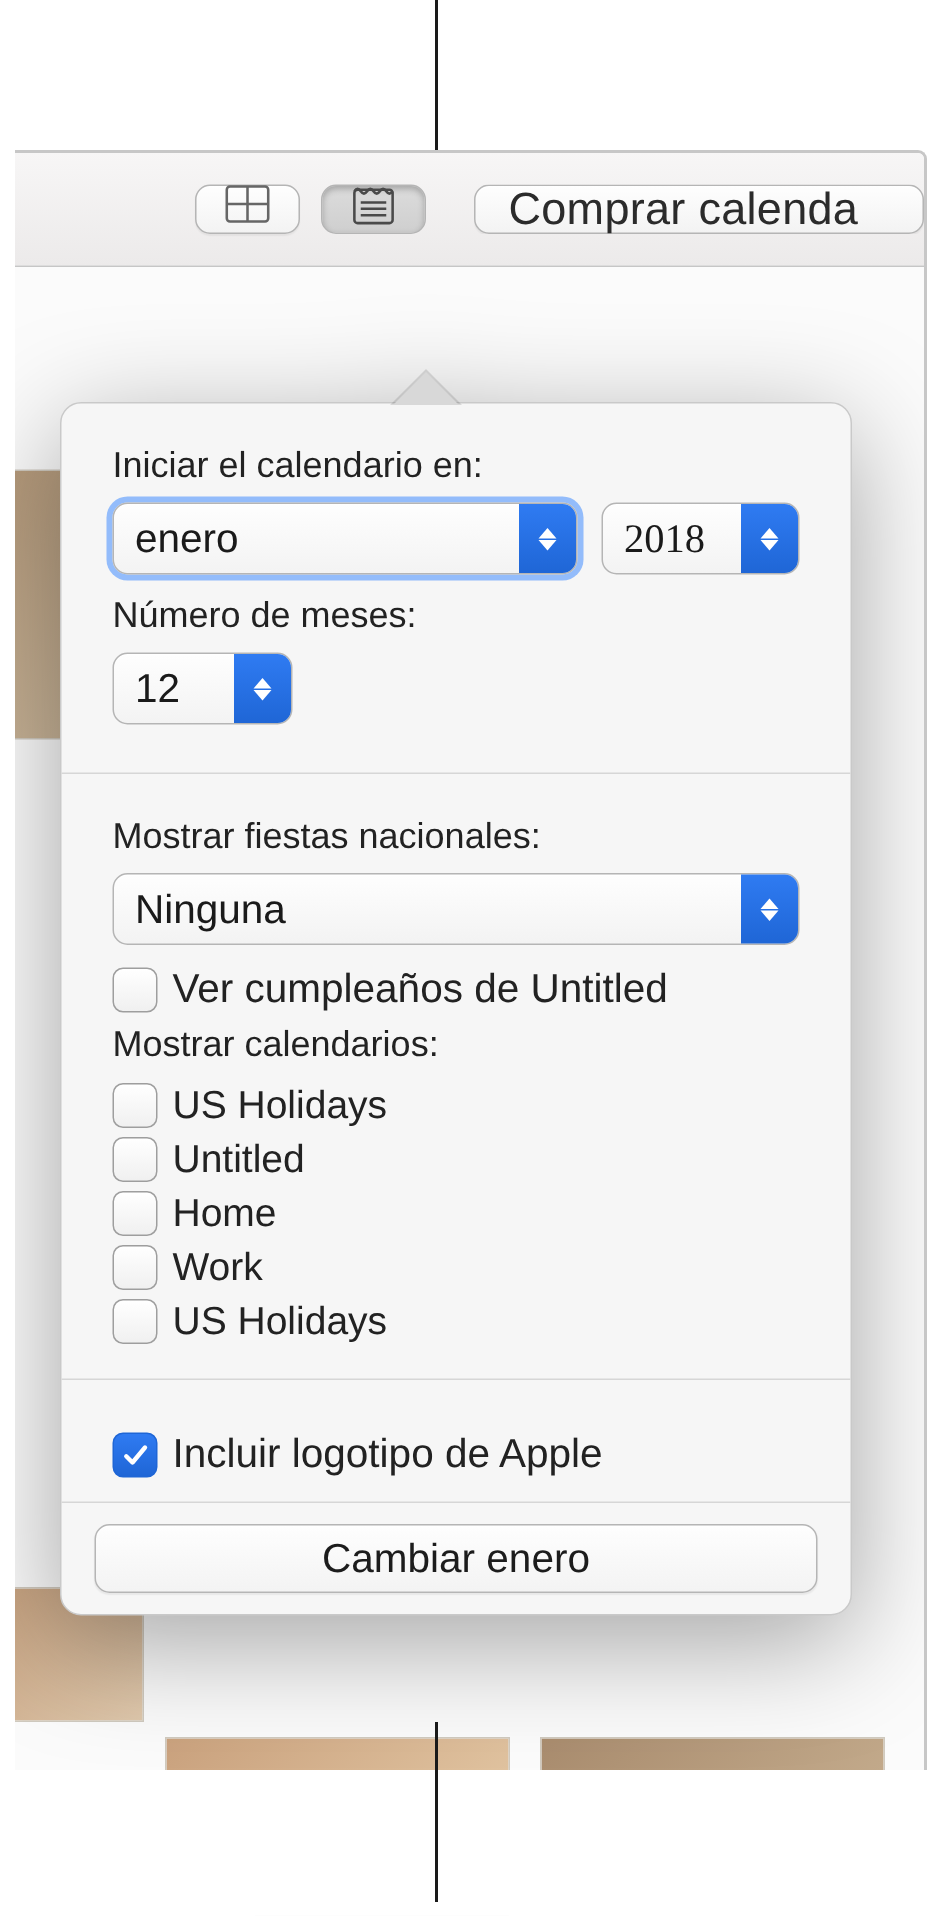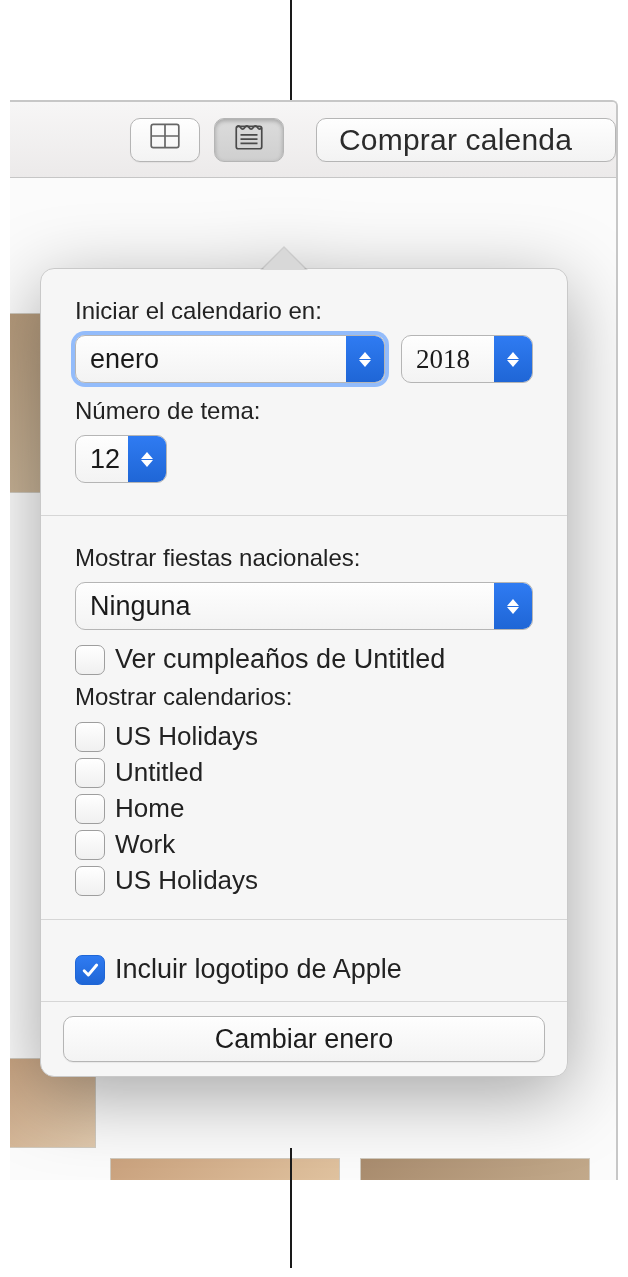--- a/index.html
+++ b/index.html
@@ -50,21 +50,21 @@
   .toolbar{
     height:76px;
     background:linear-gradient(#f7f6f6,#eceaea);
     border-bottom:1px solid #c6c6c6;
     display:flex;align-items:center;
     padding-left:120px;
     gap:14px;
     position:relative;
   }
   .tbtn{
-    height:44px;
+    height:33px;
     border:1px solid var(--btn-border);
     border-radius:10px;
     background:linear-gradient(var(--btn-grad-top),var(--btn-grad-bot));
     display:flex;align-items:center;justify-content:center;
     color:#5c5c5c;
     font-size:26px;
     padding:0 14px;
     box-shadow:0 1px 0 rgba(255,255,255,.6) inset, 0 1px 1px rgba(0,0,0,.05);
   }
   .tbtn.icon-only{width:70px;padding:0;}
@@ -250,23 +250,23 @@
                 </span>
             </div>
             <div class="select" style="width:132px;font-family:Liberation Serif, serif;">
               <span>2018</span>
               <span class="select-cap">
                   <span class="car up"></span>
                   <span class="car down"></span>
                 </span>
             </div>
           </div>
-          <span class="lbl">Número de tema:</span>
+          <span class="lbl">Número de meses:</span>
           <div class="row">
-            <div class="select" style="width:92px;">
+            <div class="select" style="width:120px;">
               <span>12</span>
               <span class="select-cap">
                   <span class="car up"></span>
                   <span class="car down"></span>
                 </span>
             </div>
           </div>
         </div>
 
         <div class="section">

